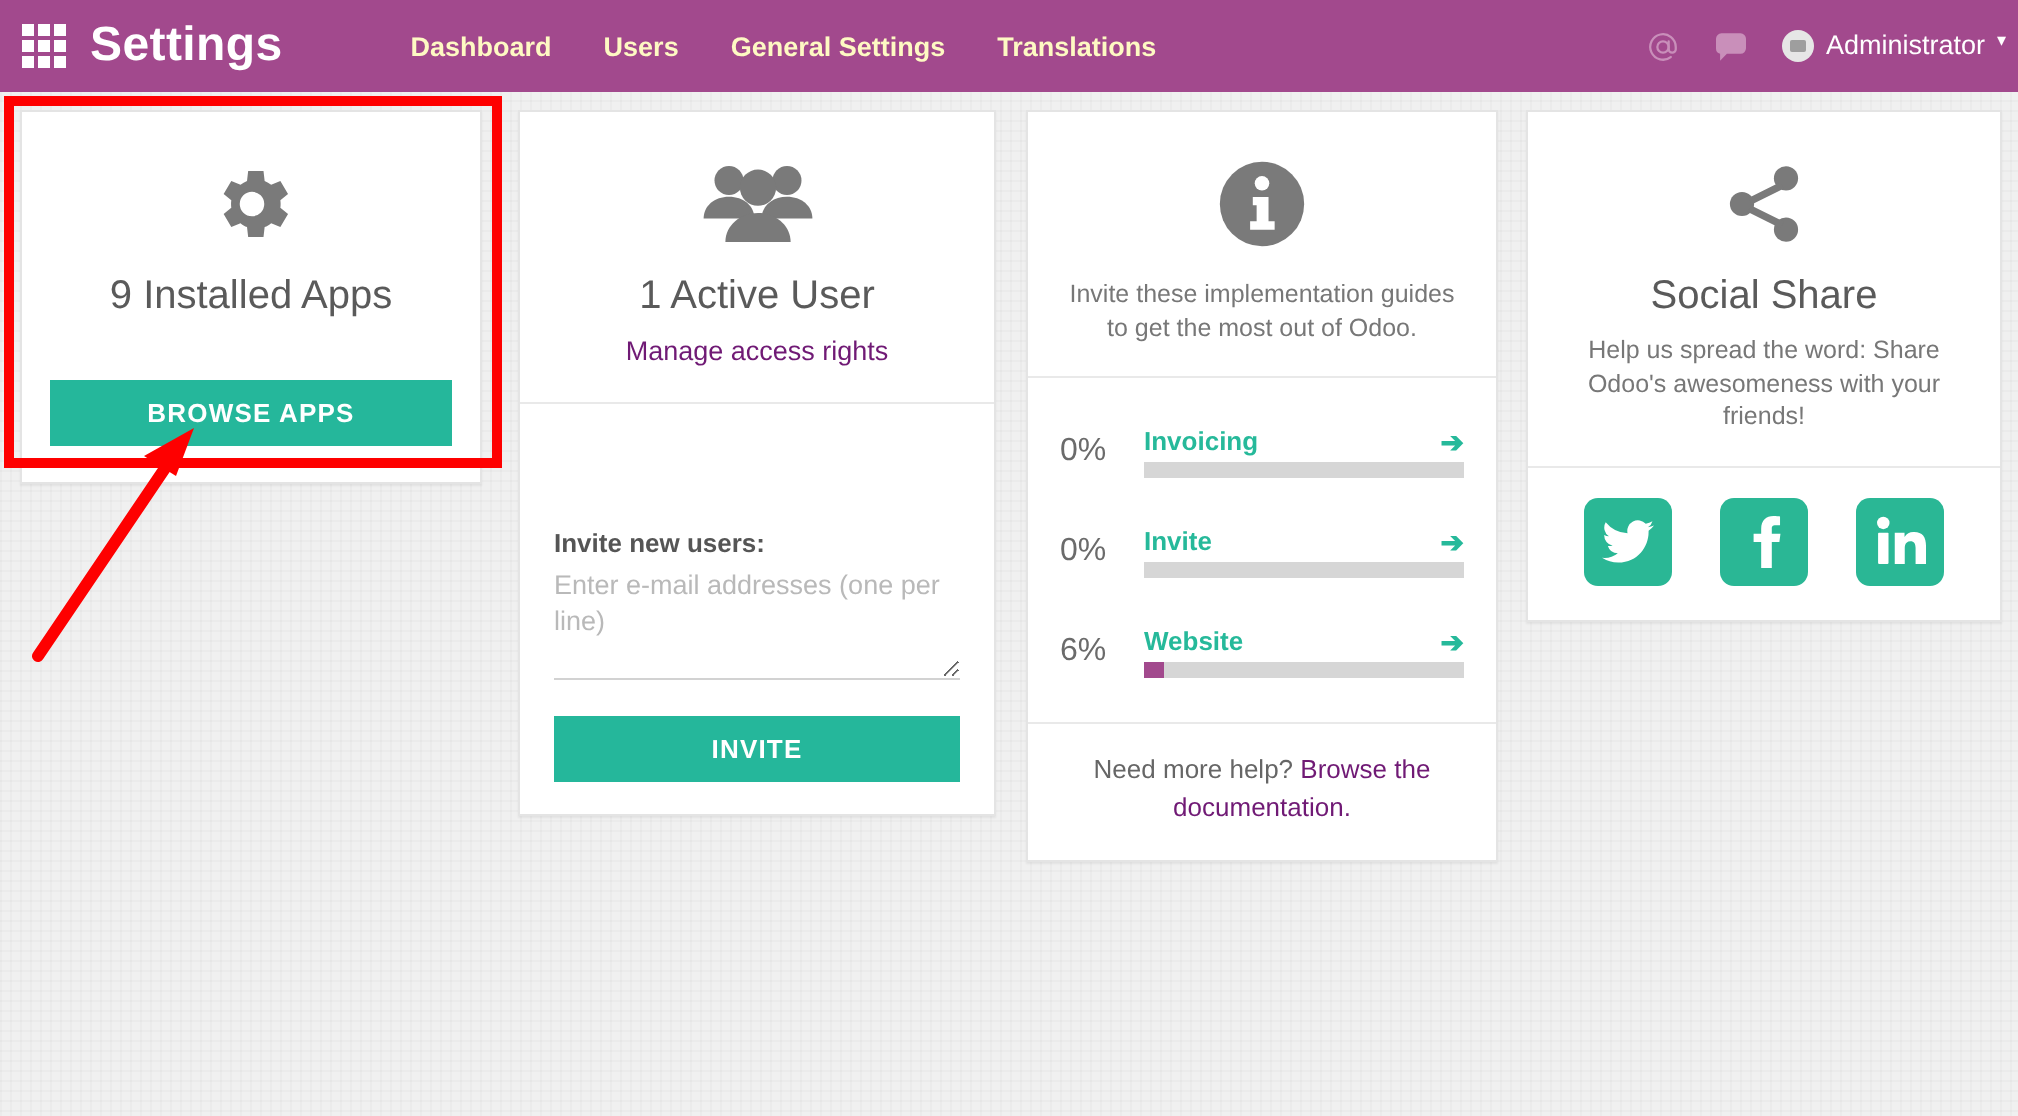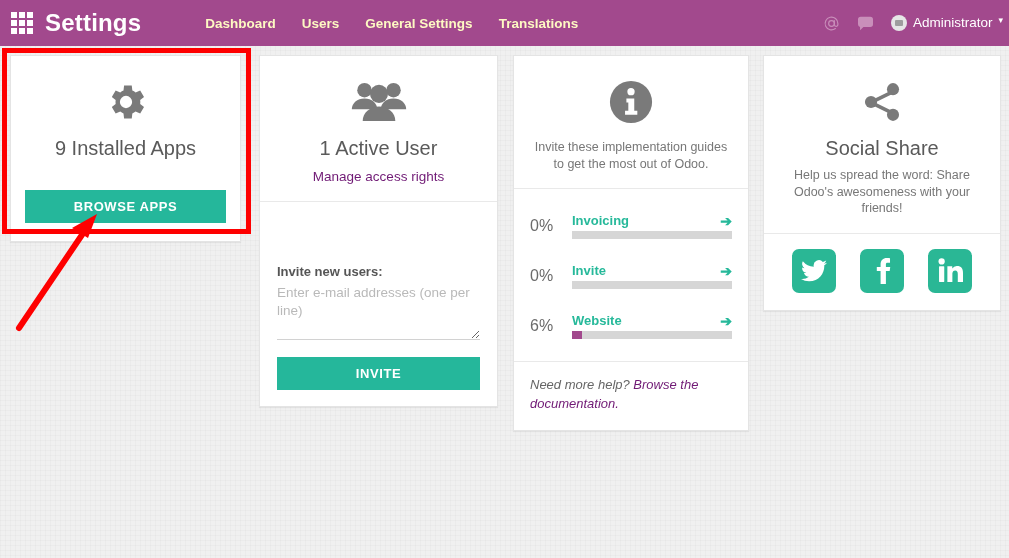--- a/index.html
+++ b/index.html
@@ -82,22 +82,22 @@
               flex:0 0 34px; }
   .prog-right { flex:1; position:relative; padding-left:8px; }
   .prog-head { display:flex; justify-content:space-between; align-items:center;
                margin-bottom:3px; }
   .prog-name { font-size:13px; font-weight:bold; color:#26b99a; cursor:pointer;
                text-decoration:none; }
   .prog-arrow { color:#26b99a; font-size:14px; font-weight:bold; line-height:1; }
   .prog-track { height:8px; background:#d6d6d6; width:100%; }
   .prog-fill { height:8px; background:#a2498d; }
 
-  .help-sec { padding:14px 16px 16px; text-align:left; font-size:13px;
-              color:#666; line-height:1.45;font-style:italic; }
+  .help-sec { padding:14px 6px 16px; text-align:center; font-size:13px;
+              color:#666; line-height:1.45; }
 
   
   .social-sec { padding:15px 16px 17px; display:flex;
                 justify-content:space-around; align-items:center; }
   .social-btn { width:44px; height:44px; border-radius:7px; background:#2ab795;
                 display:flex; align-items:center; justify-content:center;
                 cursor:pointer; }
   .social-btn svg { fill:#fff; display:block; }
 
   

